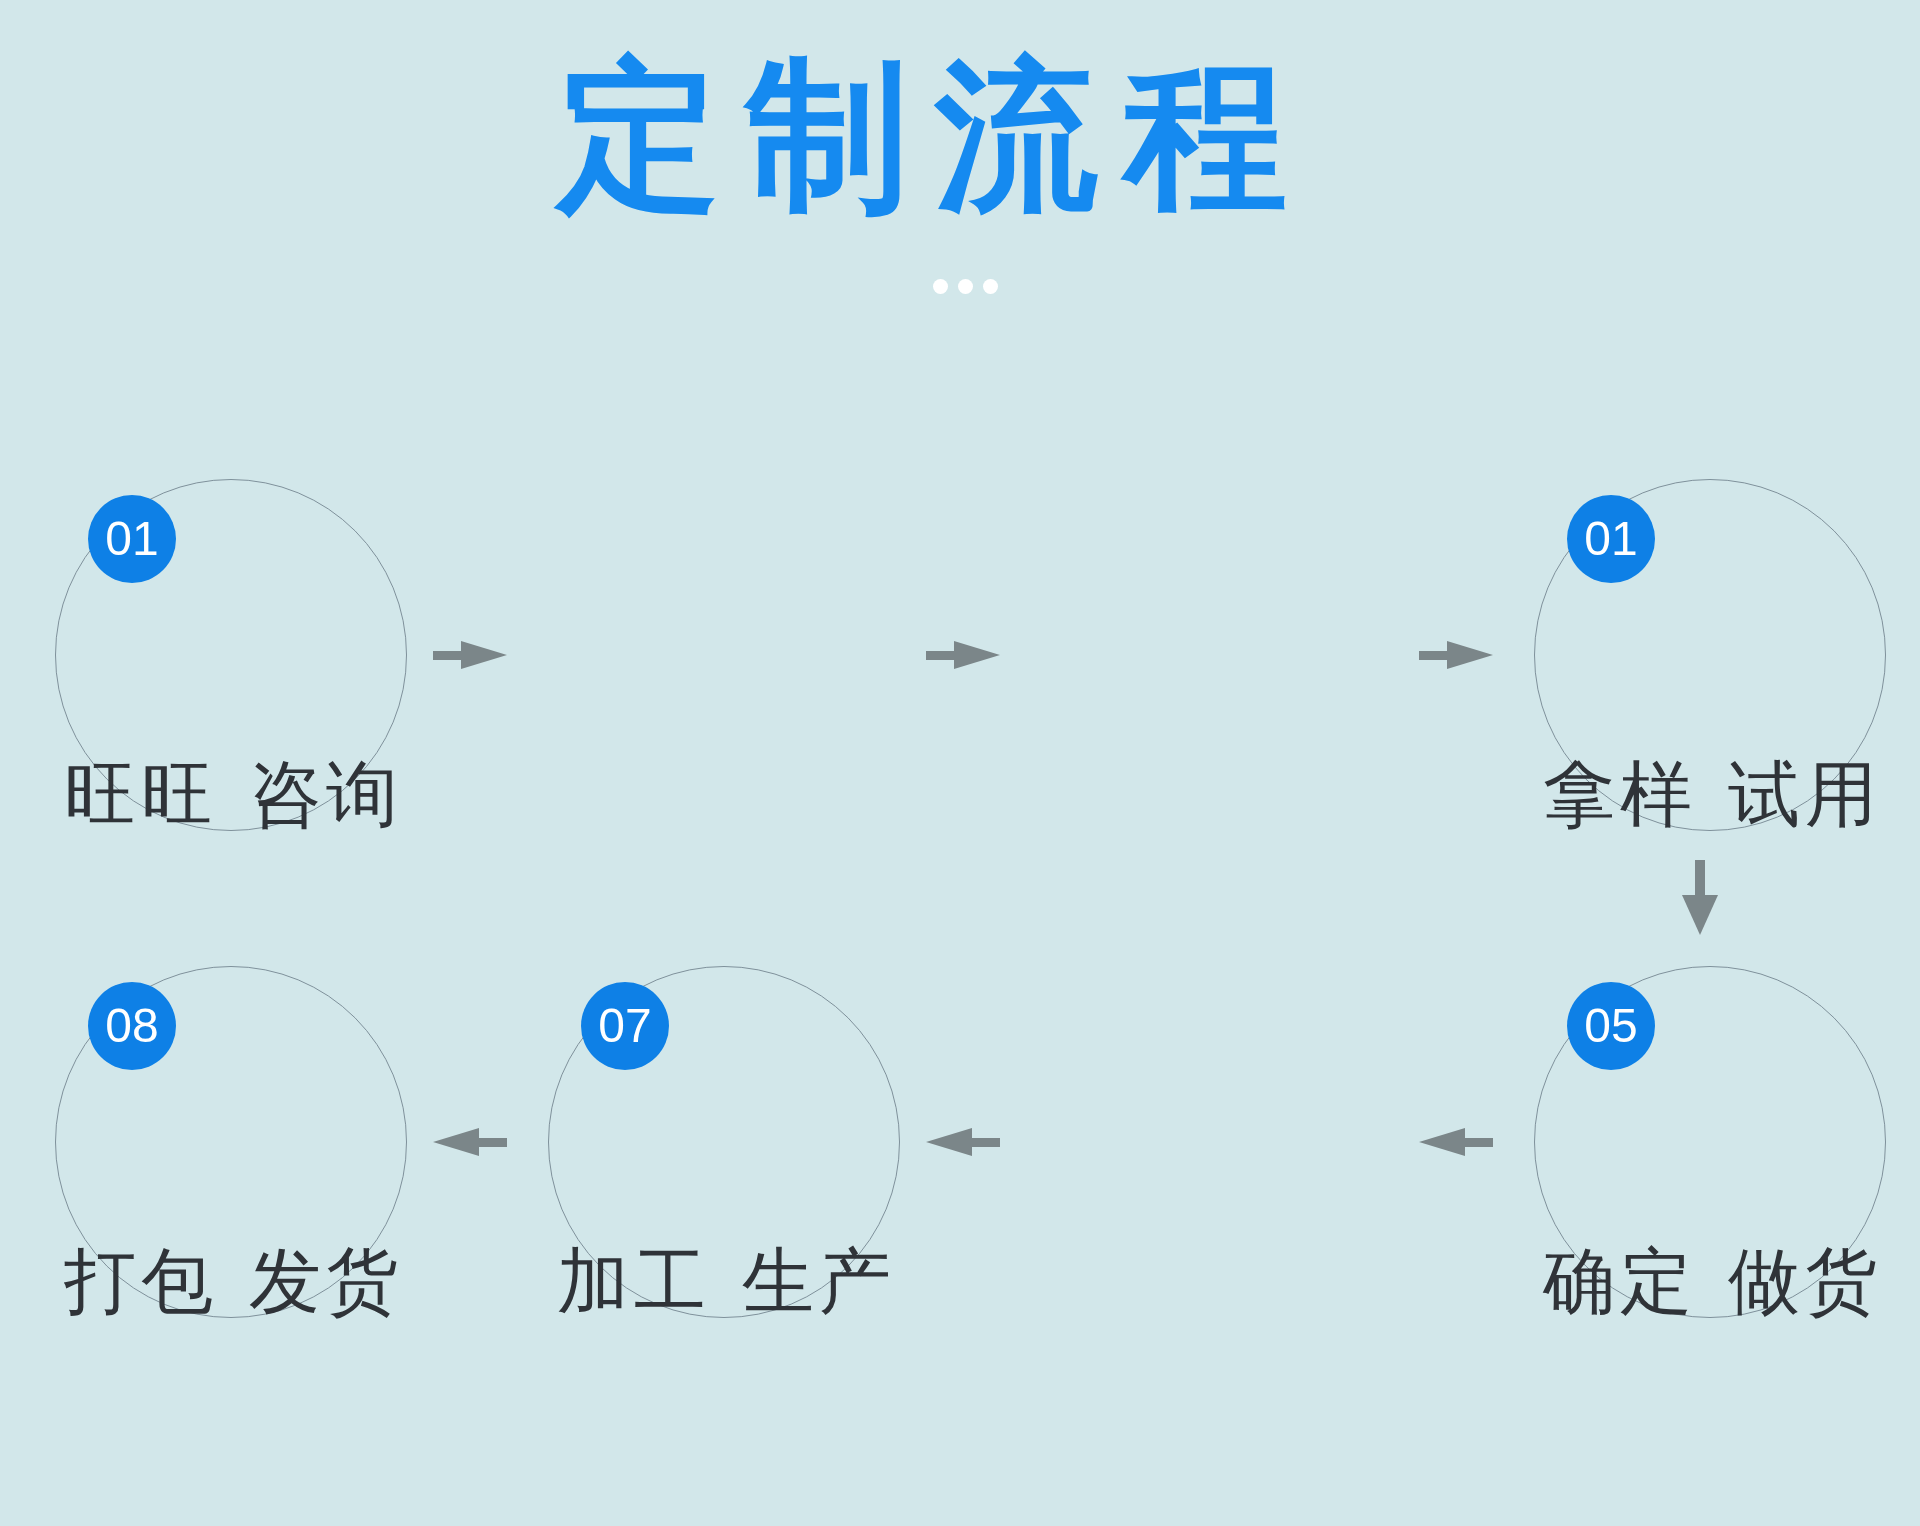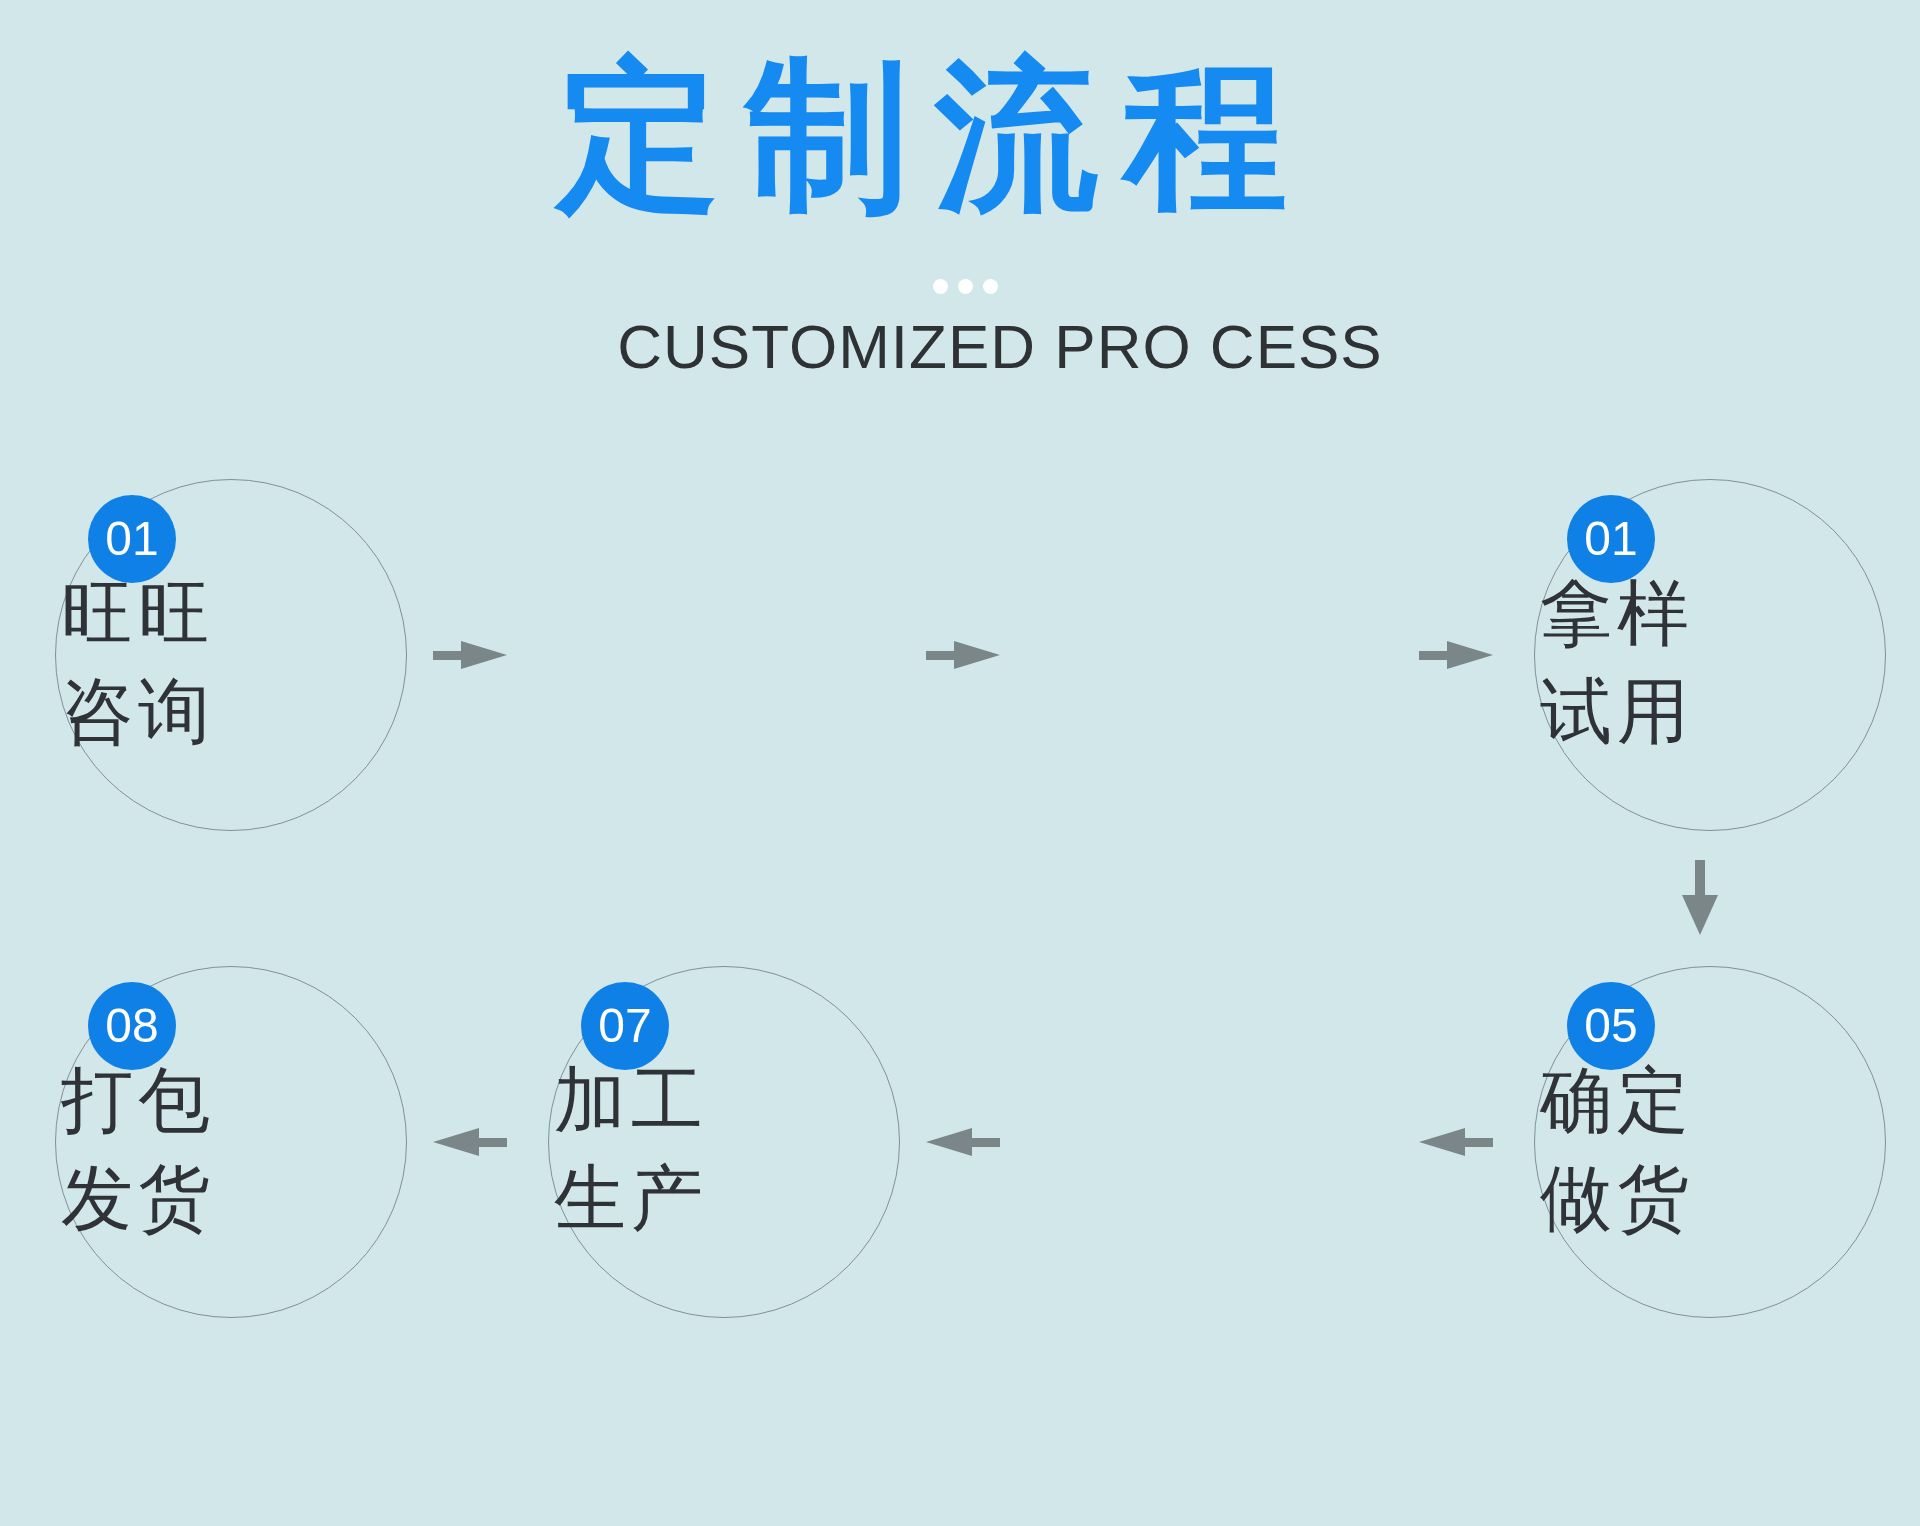--- a/index.html
+++ b/index.html
@@ -67,22 +67,22 @@
   .badge{
     position:absolute;left:32px;top:15px;
     width:88px;height:88px;border-radius:50%;
     background:var(--badge-bg);
     color:var(--badge-text);
     display:flex;align-items:center;justify-content:center;
     font-size:48px;line-height:1;
   }
   .lines{
     position:absolute;left:0;top:0;right:0;bottom:0;
-    display:flex;flex-direction:column;
-    align-items:flex-start;justify-content:center;
+    display:flex;
+    align-items:flex-end;justify-content:center;
     gap:26px;padding-top:14px;
     font-size:72px;line-height:1;letter-spacing:5px;
     color:var(--step-text);
     white-space:nowrap;
   }
   .lines div{text-indent:5px;} 
 
   
   .arrow-right,.arrow-left{
     position:absolute;display:flex;align-items:center;
@@ -126,21 +126,20 @@
 <body>
 
 <div class="page">
 
   <h1 class="title">定制流程</h1>
   <div class="dots">
     <span class="dot"></span>
     <span class="dot"></span>
     <span class="dot"></span>
   </div>
-  <div class="subtitle">CUSTOMIZED PRO CESS</div>
 
   <div class="step pos-r1c1">
     <div class="badge">01</div>
     <div class="lines">
       <div>旺旺</div>
       <div>咨询</div>
     </div>
   </div>
   <div class="step pos-r1c4">
     <div class="badge">01</div>

